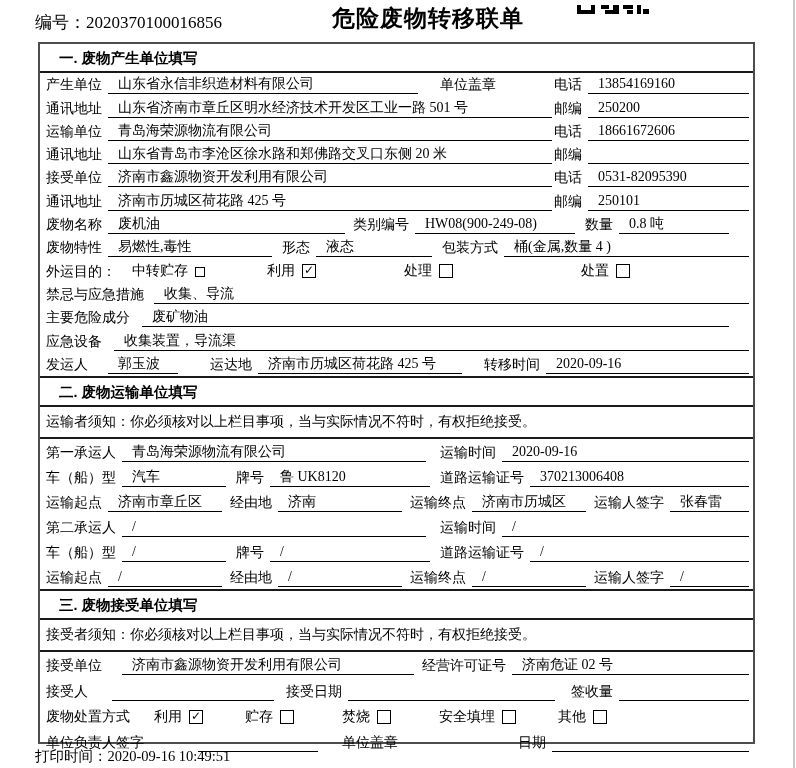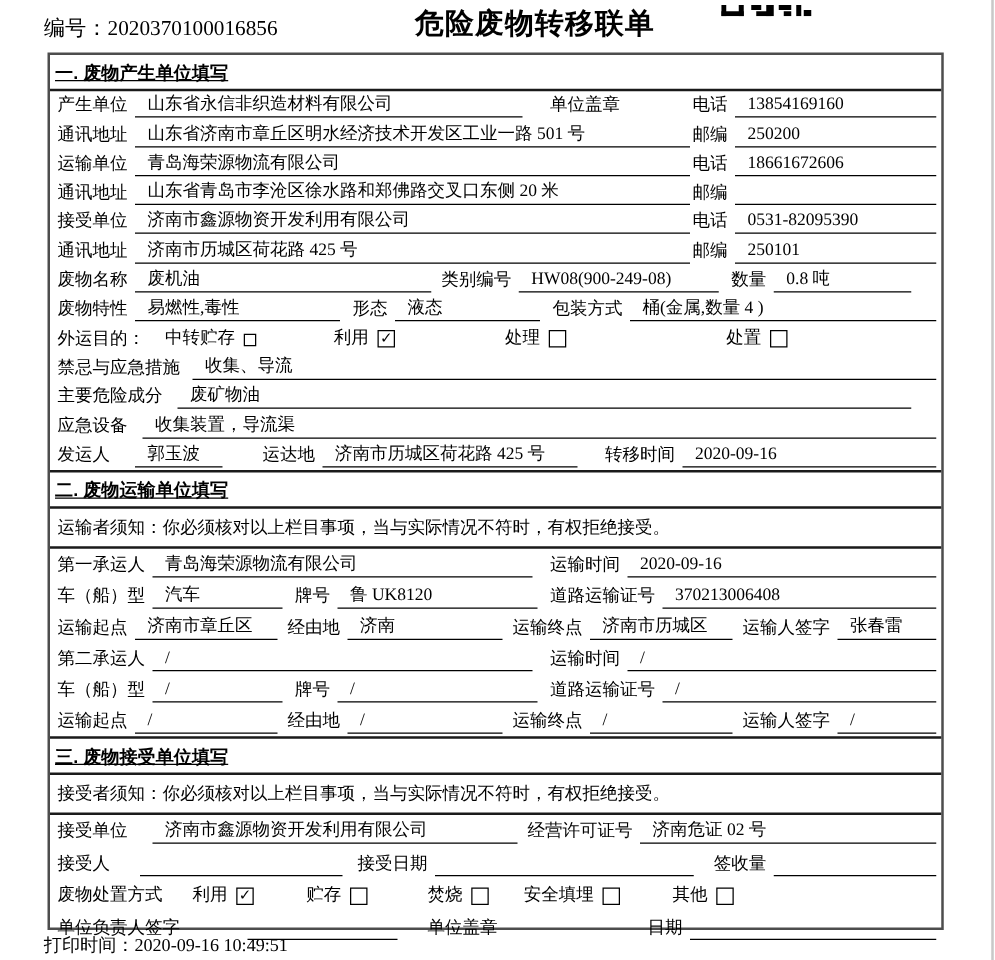--- a/index.html
+++ b/index.html
@@ -6,21 +6,21 @@
   .page{position:relative;width:796px;height:768px;background:#ffffff;overflow:hidden;
         font-family:"Liberation Serif","DejaVu Serif",serif;color:#000;}
   .edge-line{position:absolute;top:0;right:1px;width:2px;height:768px;background:#c8c8c8;}
   .serial{position:absolute;left:35px;top:11px;font-size:17px;white-space:nowrap;}
   .doc-title{position:absolute;left:60px;right:0;top:3px;text-align:center;font-size:23px;font-weight:bold;
              font-family:"Liberation Sans","DejaVu Sans",sans-serif;letter-spacing:1px;}
   .qr-frag{position:absolute;left:577px;top:0;}
   .form-box{position:absolute;left:38px;top:42px;width:717px;height:702px;border:2px solid #4d4d4d;
             box-sizing:border-box;background:#fff;}
   .sec-h{font-family:"Liberation Sans","DejaVu Sans",sans-serif;font-weight:bold;font-size:14.5px;
-         padding:5px 6px 3px 4px;border-bottom:2px solid #1a1a1a;text-decoration:underline;}
+         padding:5px 6px 3px 19px;border-bottom:2px solid #1a1a1a;}
   .sec + .sec .sec-h{border-top:2px solid #1a1a1a;}
   .note-row{font-size:14px;padding:6px 4px 6px 6px;border-bottom:2px solid #1a1a1a;}
   .row{display:flex;align-items:flex-end;height:23.3px;padding:0 4px 2px 4px;font-size:14px;box-sizing:border-box;}
   .s2 .row{height:25px;}
   .s3 .row{height:25.5px;}
   .lbl{white-space:nowrap;padding:0 6px 0 2px;line-height:18px;}
   .txt{white-space:nowrap;padding-left:10px;line-height:18px;}
   .fld{border-bottom:1px solid #000;flex:1 1 auto;white-space:nowrap;overflow:hidden;
        padding:0 2px 0 10px;height:18px;line-height:18px;}
   .fld.fixed{flex:0 0 auto;}
@@ -244,21 +244,21 @@
             <span class="ckbox">✓</span>
           </span>
           <span class="ck" style="margin-left: 42px;">
             <span class="cklbl">贮存</span>
             <span class="ckbox"></span>
           </span>
           <span class="ck" style="margin-left: 48px;">
             <span class="cklbl">焚烧</span>
             <span class="ckbox"></span>
           </span>
-          <span class="ck" style="margin-left: 28px;">
+          <span class="ck" style="margin-left: 48px;">
             <span class="cklbl">安全填埋</span>
             <span class="ckbox"></span>
           </span>
           <span class="ck" style="margin-left: 42px;">
             <span class="cklbl">其他</span>
             <span class="ckbox"></span>
           </span>
         </div>
         <div class="row">
           <span class="lbl">单位负责人签字</span>

